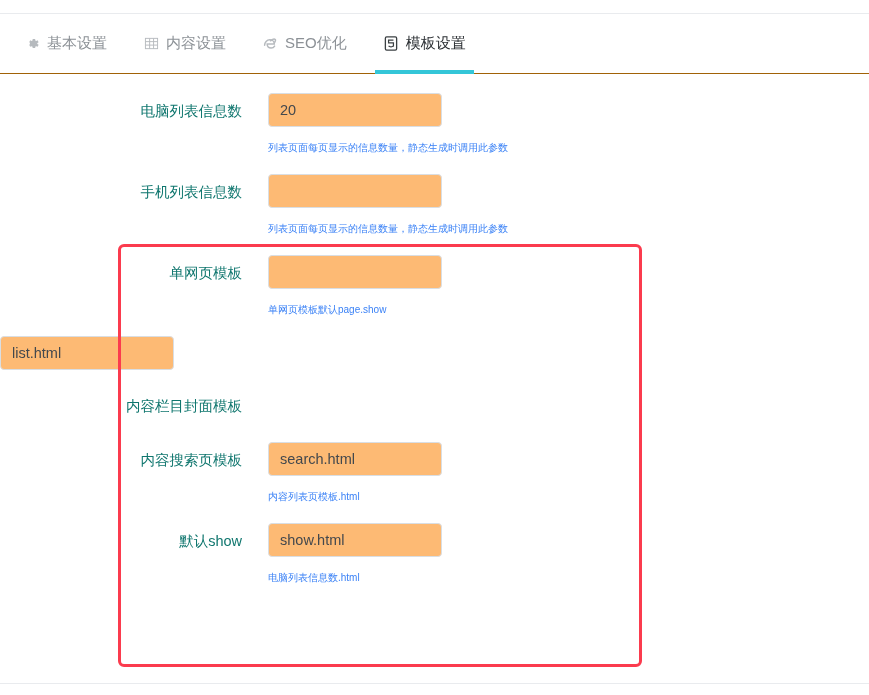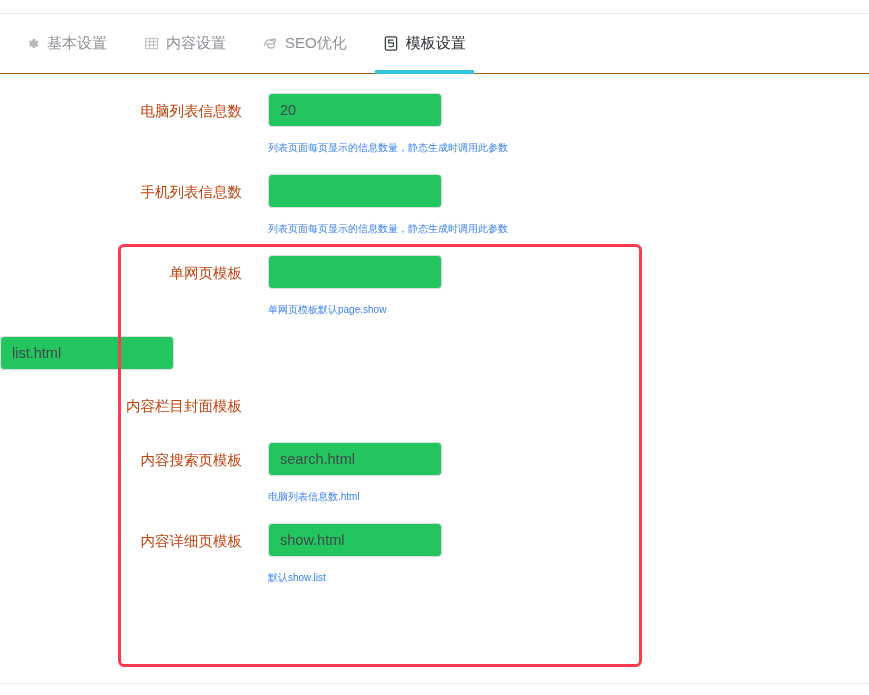--- a/index.html
+++ b/index.html
@@ -87,39 +87,39 @@
     position: relative;
     display: flex;
     align-items: flex-start;
   }
   .form-label {
     width: 268px;
     text-align: right;
     padding-right: 26px;
     box-sizing: border-box;
     font-size: 14.5px;
-    color: #c2410c;
+    color: #0f766e;
     line-height: 36px;
     flex: none;
   }
   .form-control {
     flex: none;
     width: 180px;
   }
   .text-input {
     width: 174px;
     height: 34px;
     box-sizing: border-box;
     border: 1px solid #d9dee3;
     border-radius: 4px;
     padding: 0 11px;
     font-size: 14.5px;
     font-family: "Liberation Sans", "DejaVu Sans", sans-serif;
     color: #43484d;
-    background: #22c55e;
+    background: #fdba74;
     outline: none;
     display: block;
   }
   .text-input::placeholder { color: #bcc0c4; }
   .form-help {
     font-size: 10px;
     color: #3b82f6;
     line-height: 16px;
     padding-top: 13px;
     padding-bottom: 0;
@@ -253,32 +253,32 @@
     <div class="form-row">
       <div class="form-label">内容栏目封面模板</div>
     </div>
   </div>
 
   <div class="row-block">
     <div class="form-row">
       <div class="form-label">内容搜索页模板</div>
       <div class="form-control">
         <input class="text-input" type="text" value="search.html" style="">
+        <div class="form-help">内容列表页模板.html</div>
+      </div>
+    </div>
+  </div>
+
+  <div class="row-block">
+    <div class="form-row">
+      <div class="form-label">默认show</div>
+      <div class="form-control">
+        <input class="text-input" type="text" value="show.html" style="">
         <div class="form-help">电脑列表信息数.html</div>
       </div>
     </div>
   </div>
 
-  <div class="row-block">
-    <div class="form-row">
-      <div class="form-label">内容详细页模板</div>
-      <div class="form-control">
-        <input class="text-input" type="text" value="show.html" style="">
-        <div class="form-help">默认show.list</div>
-      </div>
-    </div>
-  </div>
-
 </div>
 
 <div class="annot-box"></div>
 
 <div class="bottom-rule"></div>
 
 </body></html>

